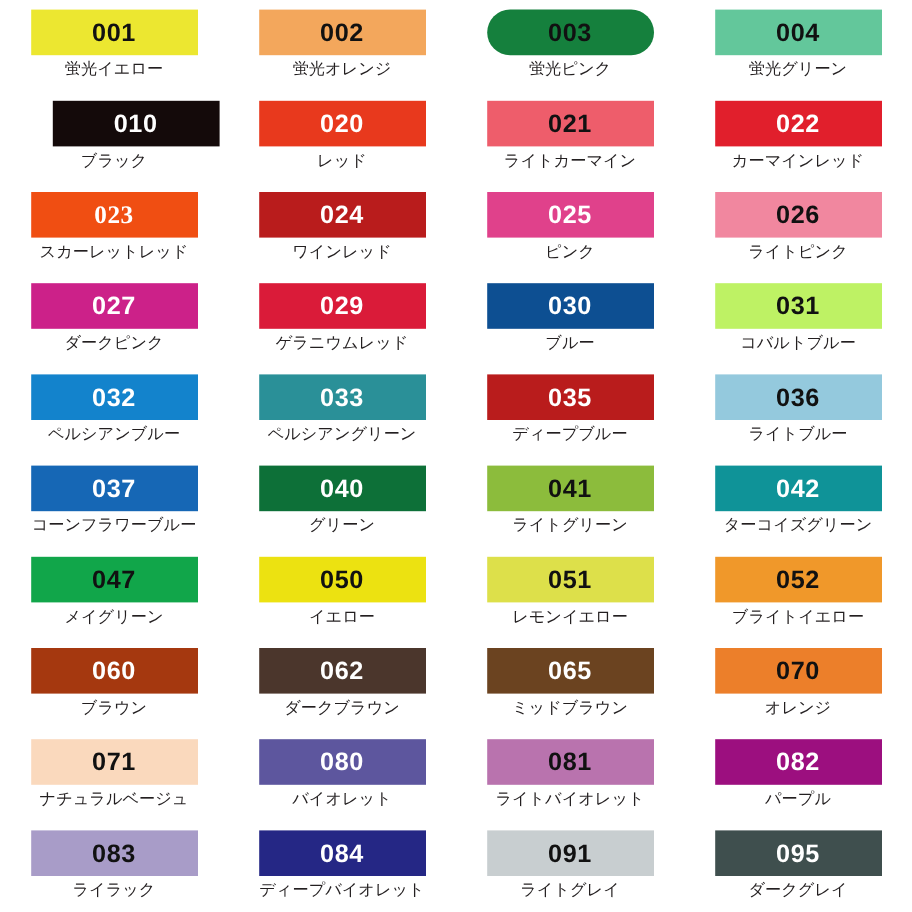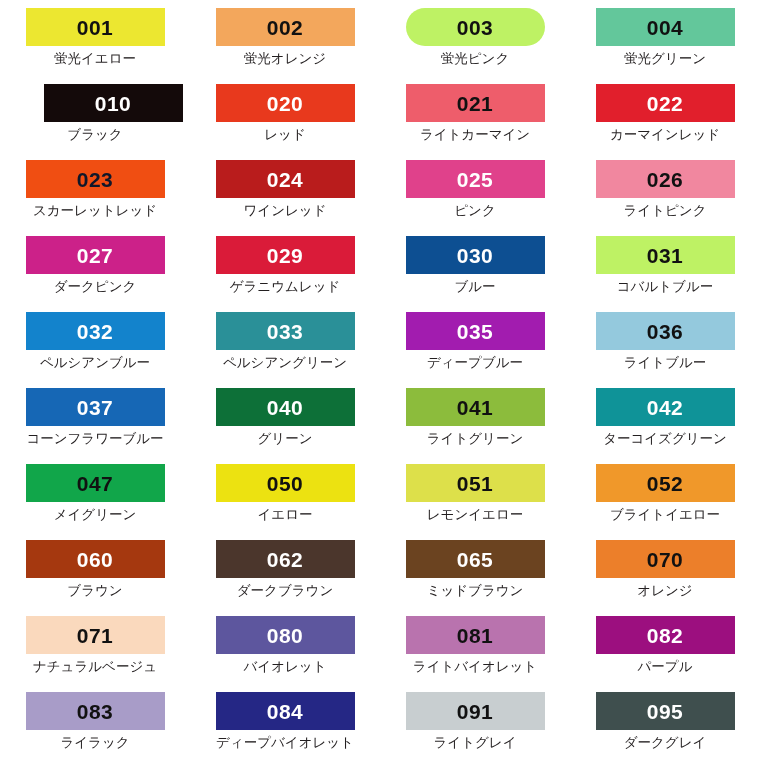--- a/index.html
+++ b/index.html
@@ -69,21 +69,21 @@
       </div>
       <div class="swatch-name">蛍光イエロー</div>
     </div>
     <div class="swatch-cell">
       <div class="swatch-chip" style="background-color: rgb(243, 167, 92);">
         <span class="swatch-code" style="color: rgb(17, 17, 17);">002</span>
       </div>
       <div class="swatch-name">蛍光オレンジ</div>
     </div>
     <div class="swatch-cell">
-      <div class="swatch-chip" style="background-color: #bef264; border-radius: 19px;">
+      <div class="swatch-chip" style="background-color: #15803d; border-radius: 19px;">
         <span class="swatch-code" style="color: rgb(17, 17, 17);">003</span>
       </div>
       <div class="swatch-name">蛍光ピンク</div>
     </div>
     <div class="swatch-cell">
       <div class="swatch-chip" style="background-color: rgb(99, 199, 155);">
         <span class="swatch-code" style="color: rgb(17, 17, 17);">004</span>
       </div>
       <div class="swatch-name">蛍光グリーン</div>
     </div>
@@ -106,21 +106,21 @@
       <div class="swatch-name">ライトカーマイン</div>
     </div>
     <div class="swatch-cell">
       <div class="swatch-chip" style="background-color: rgb(225, 31, 44);">
         <span class="swatch-code" style="color: rgb(255, 255, 255);">022</span>
       </div>
       <div class="swatch-name">カーマインレッド</div>
     </div>
     <div class="swatch-cell">
       <div class="swatch-chip" style="background-color: rgb(240, 78, 18);">
-        <span class="swatch-code" style="color: #0f172a;">023</span>
+        <span class="swatch-code" style="color: #ffffff; font-family: Liberation Serif, serif;">023</span>
       </div>
       <div class="swatch-name">スカーレットレッド</div>
     </div>
     <div class="swatch-cell">
       <div class="swatch-chip" style="background-color: #b91c1c;">
         <span class="swatch-code" style="color: rgb(255, 255, 255);">024</span>
       </div>
       <div class="swatch-name">ワインレッド</div>
     </div>
     <div class="swatch-cell">
@@ -165,21 +165,21 @@
       </div>
       <div class="swatch-name">ペルシアンブルー</div>
     </div>
     <div class="swatch-cell">
       <div class="swatch-chip" style="background-color: rgb(42, 144, 152);">
         <span class="swatch-code" style="color: rgb(255, 255, 255);">033</span>
       </div>
       <div class="swatch-name">ペルシアングリーン</div>
     </div>
     <div class="swatch-cell">
-      <div class="swatch-chip" style="background-color: #a21caf;">
+      <div class="swatch-chip" style="background-color: #b91c1c;">
         <span class="swatch-code" style="color: rgb(255, 255, 255);">035</span>
       </div>
       <div class="swatch-name">ディープブルー</div>
     </div>
     <div class="swatch-cell">
       <div class="swatch-chip" style="background-color: rgb(148, 201, 221);">
         <span class="swatch-code" style="color: rgb(17, 17, 17);">036</span>
       </div>
       <div class="swatch-name">ライトブルー</div>
     </div>

